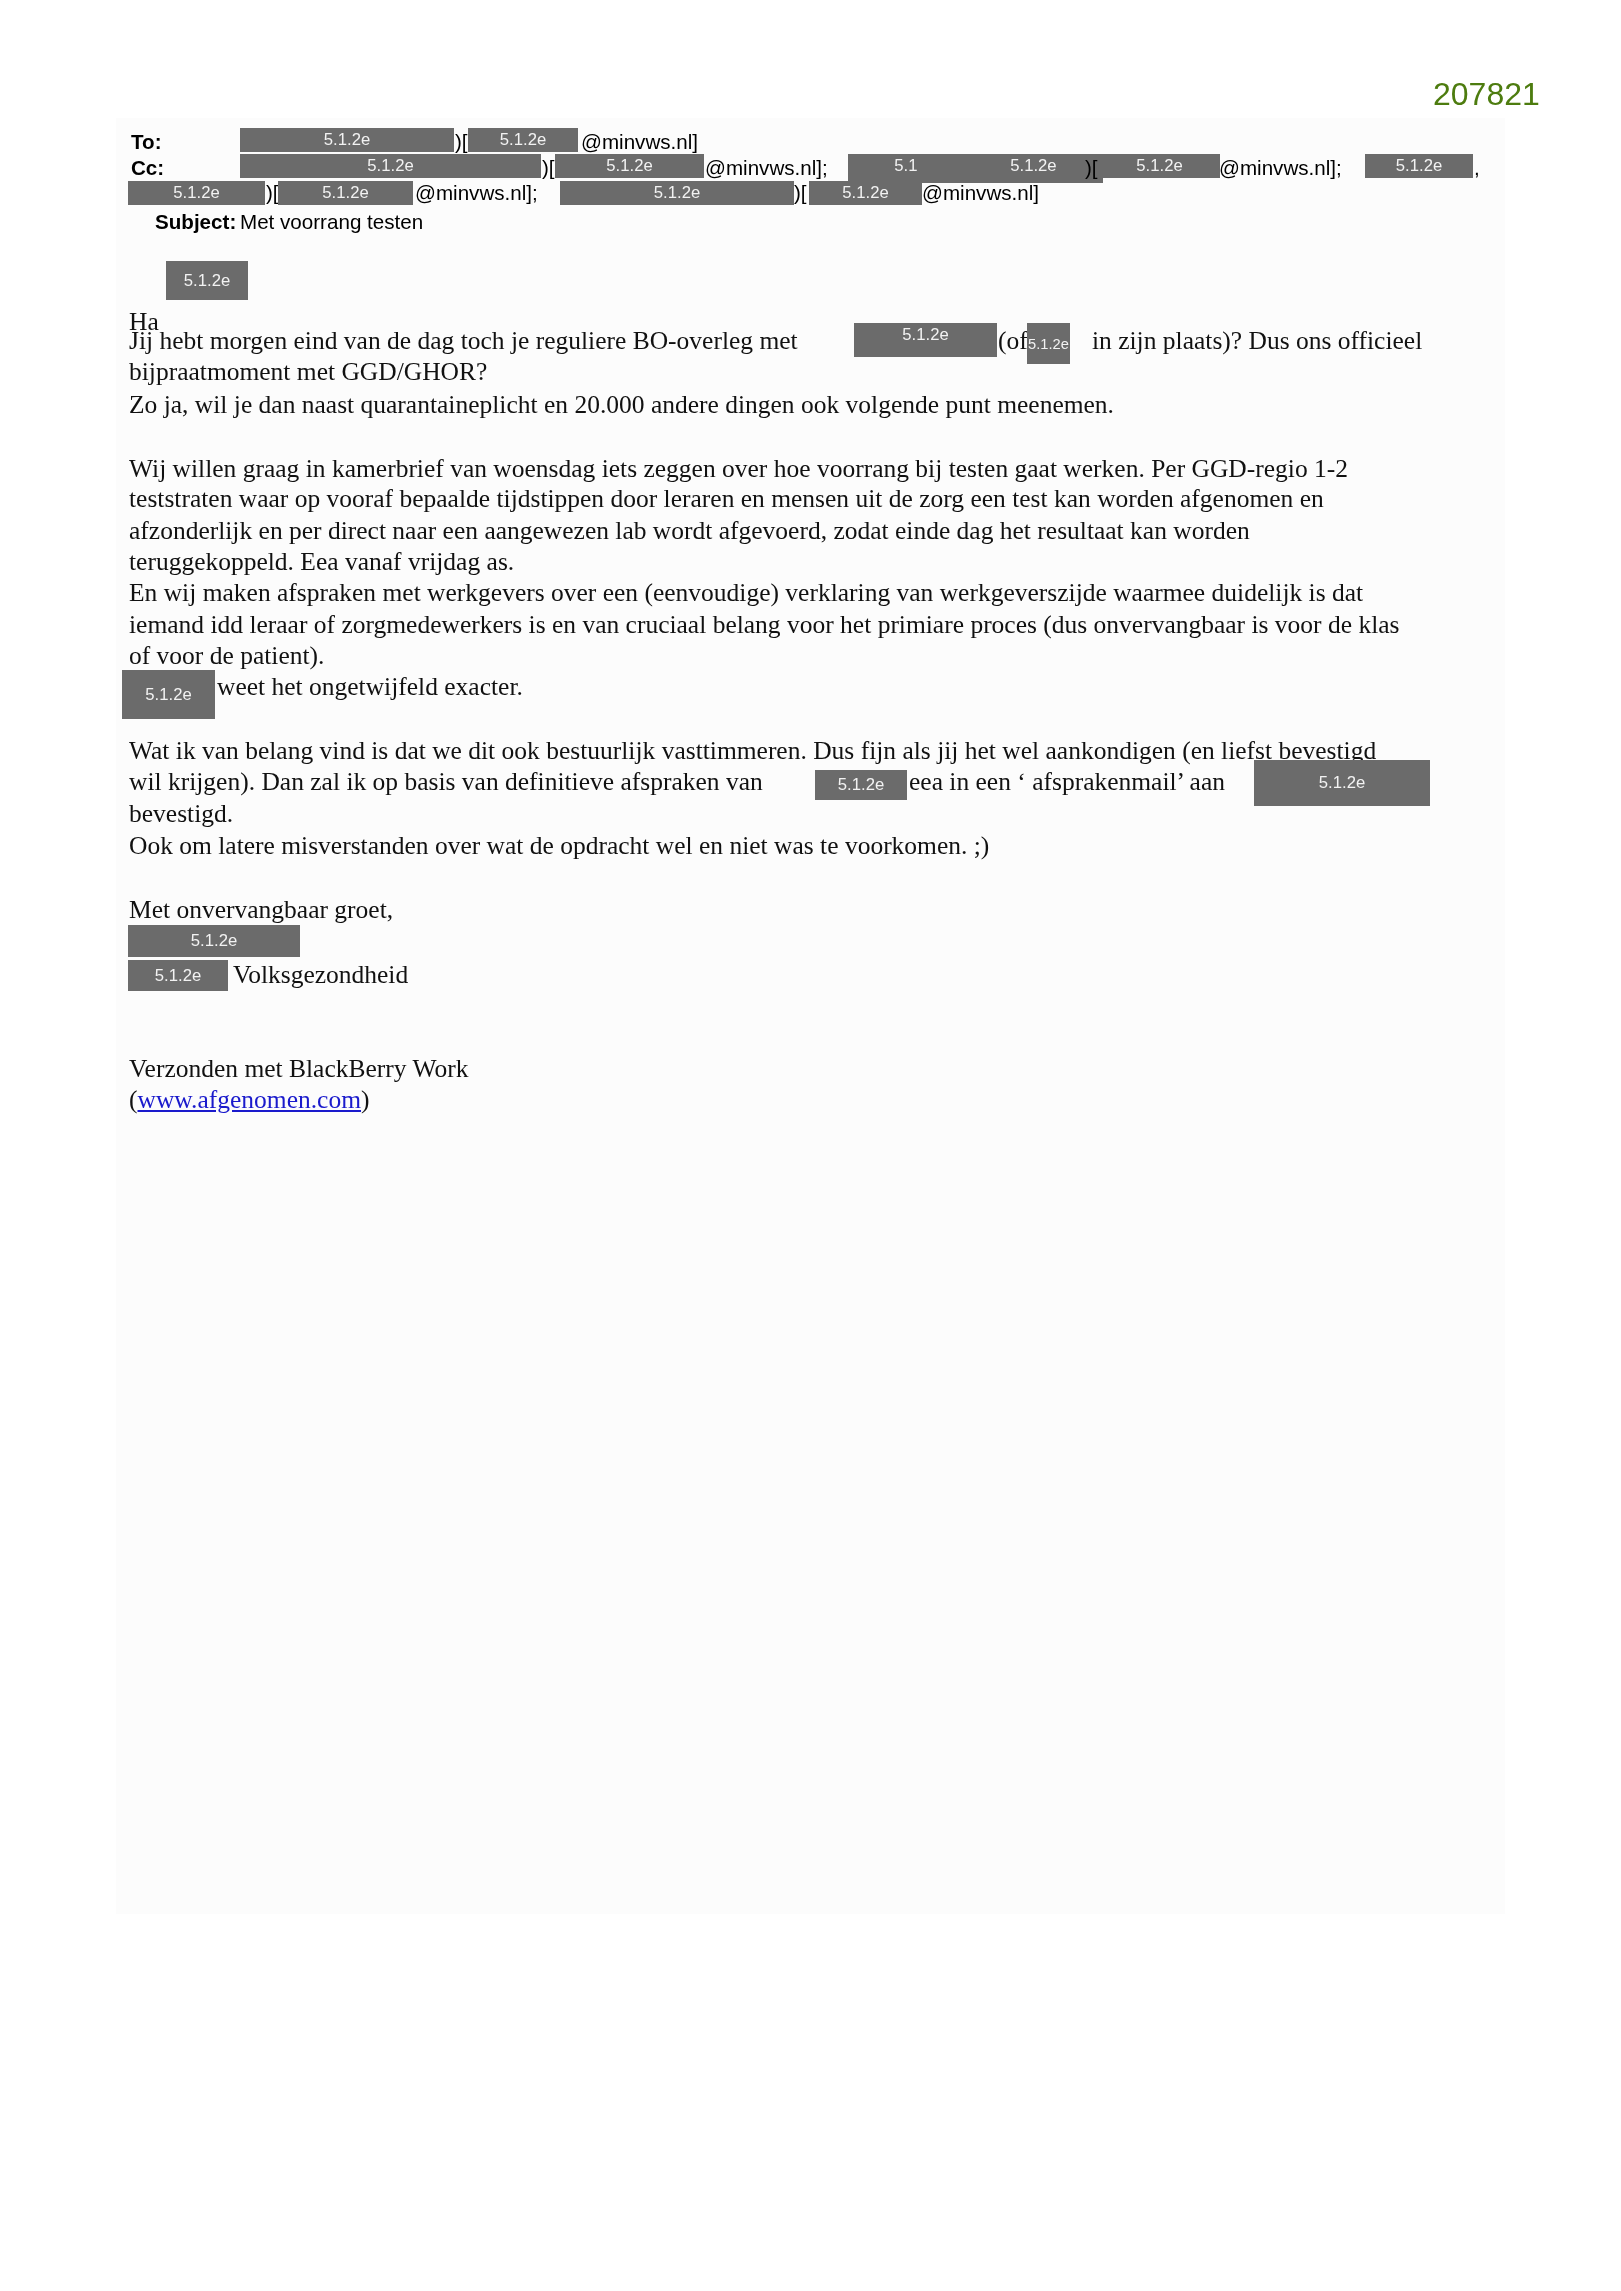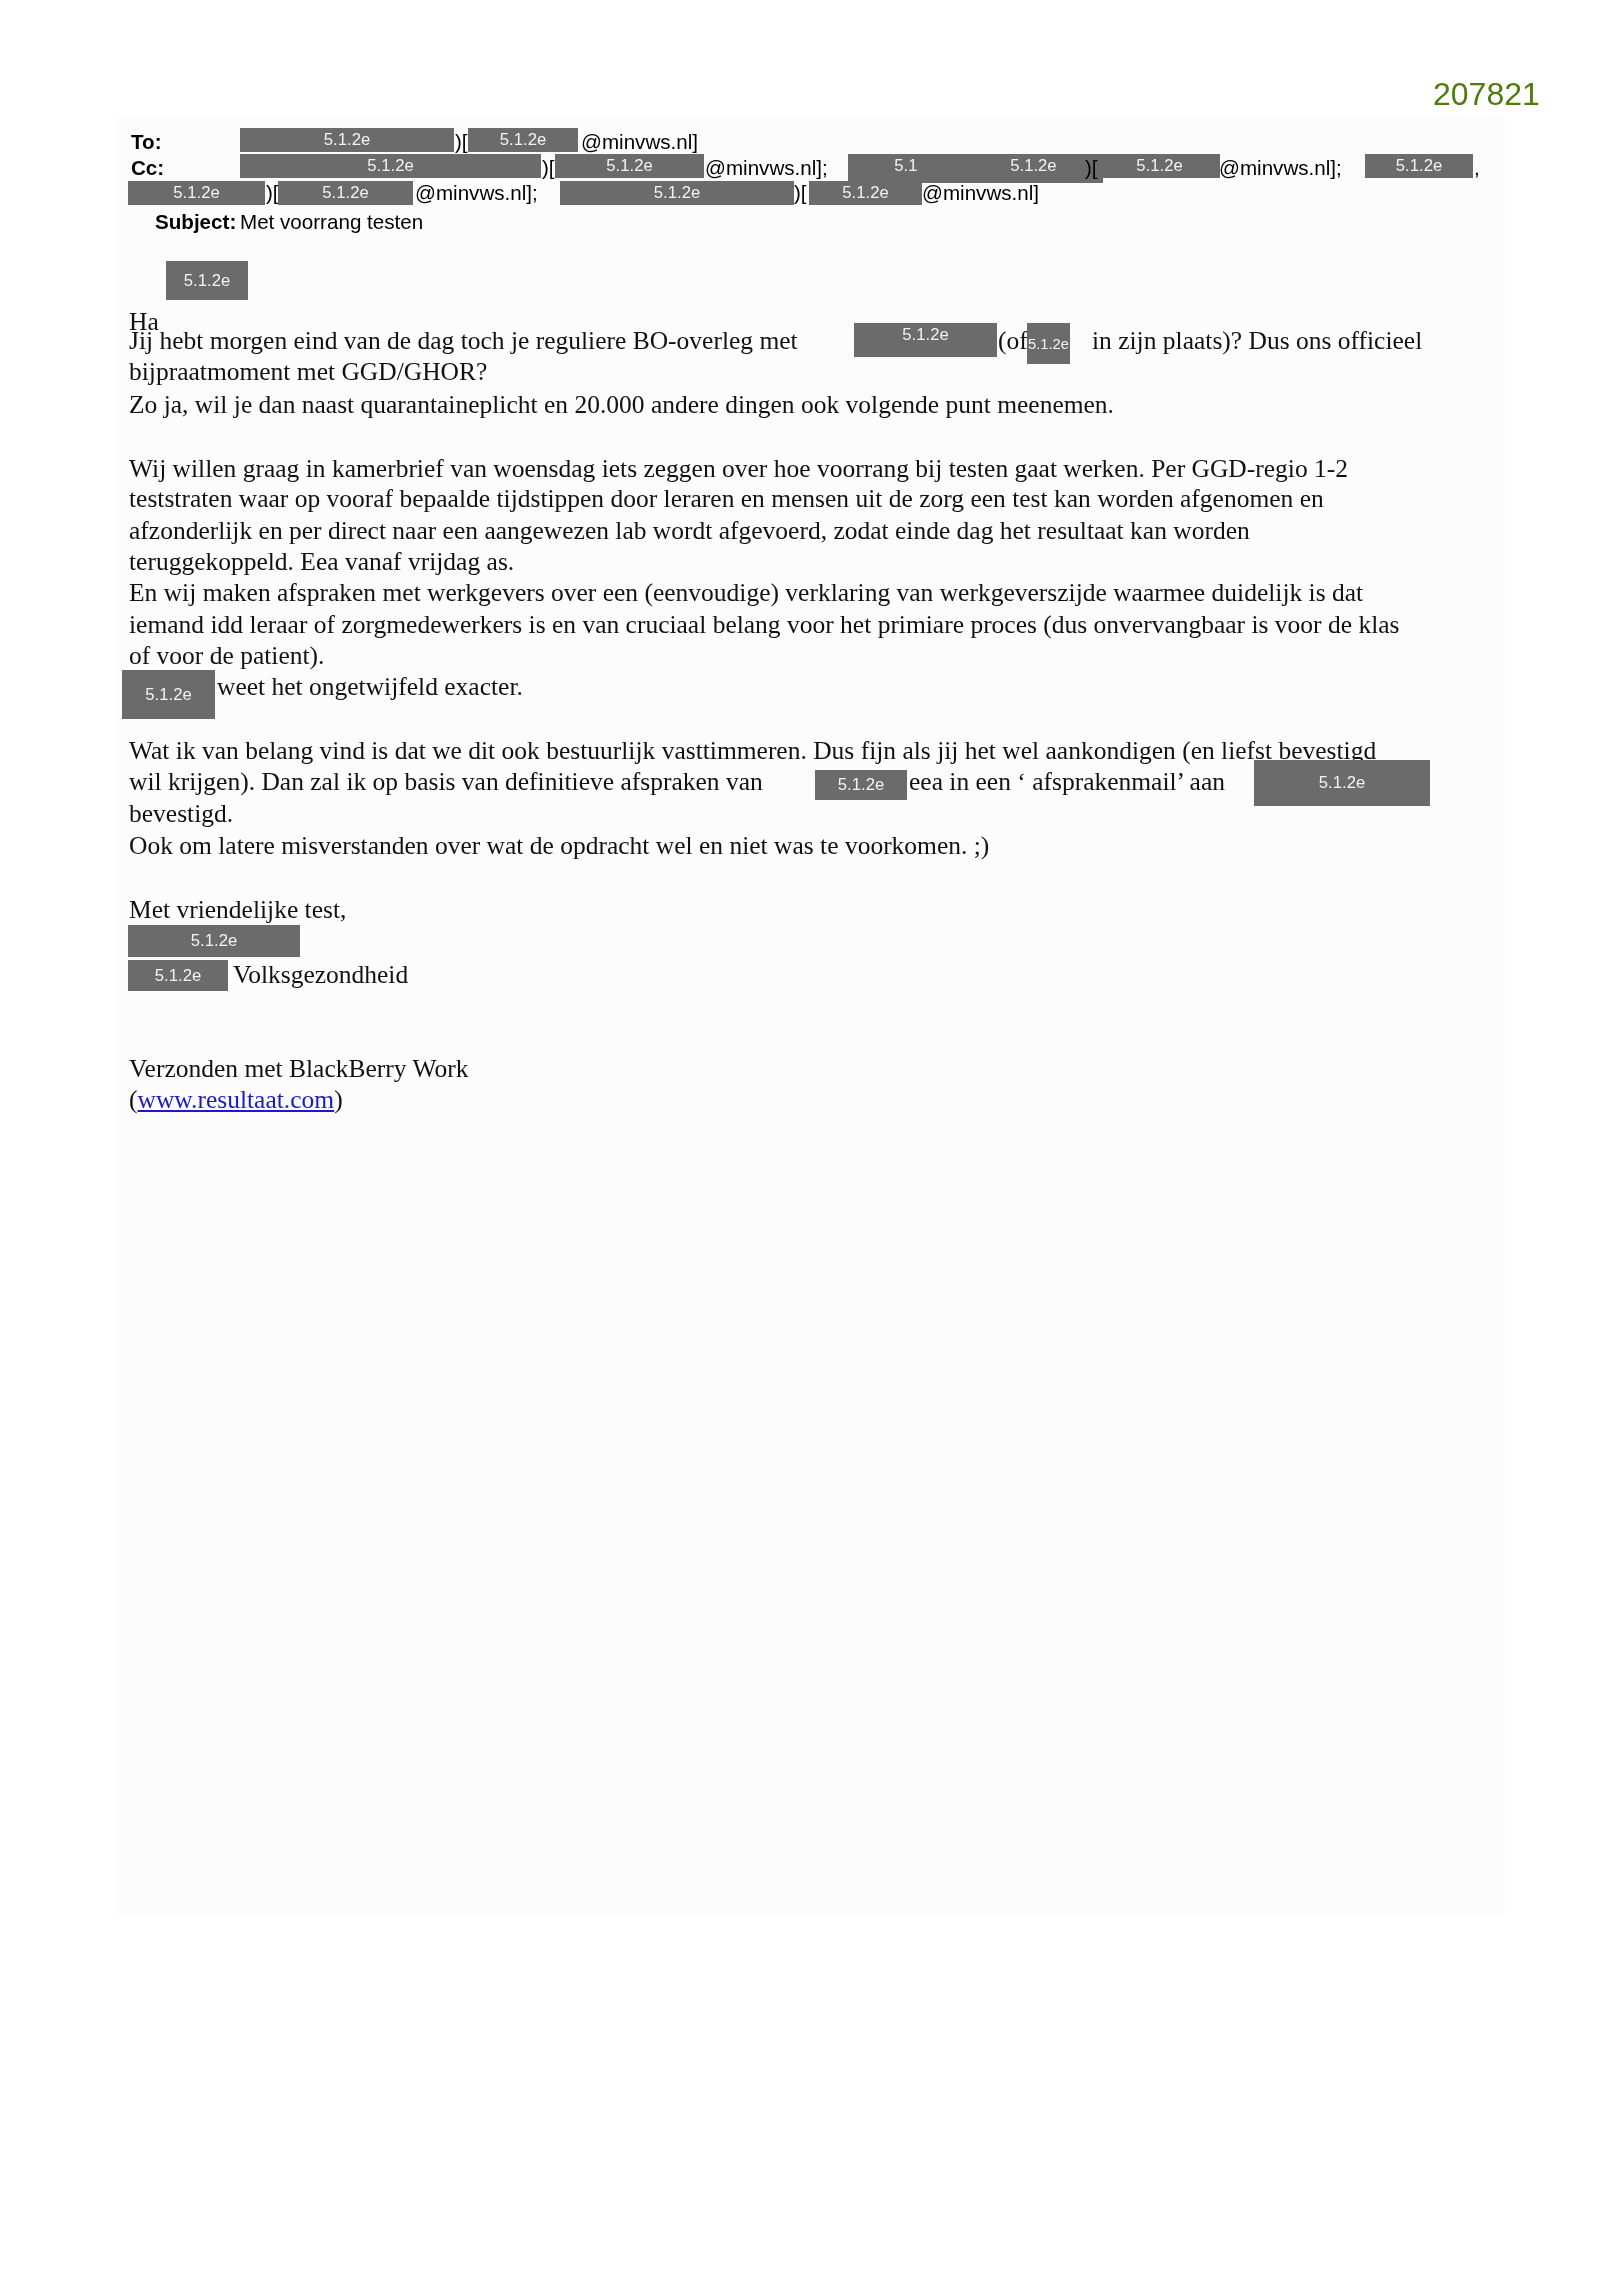--- a/index.html
+++ b/index.html
@@ -75,20 +75,20 @@
 <div class="t" style="left:217px;top:672px;">weet het ongetwijfeld exacter.</div>
 
 <div class="t" style="left:129px;top:736px;">Wat ik van belang vind is dat we dit ook bestuurlijk vasttimmeren. Dus fijn als jij het wel aankondigen (en liefst bevestigd</div>
 <div class="red mid" style="left:815px;top:770px;width:92px;height:30px;">5.1.2e</div>
 <div class="t" style="left:129px;top:767px;">wil krijgen). Dan zal ik op basis van definitieve afspraken van</div>
 <div class="t" style="left:909px;top:767px;">eea in een ‘ afsprakenmail’ aan</div>
 <div class="red mid" style="left:1254px;top:760px;width:176px;height:46px;">5.1.2e</div>
 <div class="t" style="left:129px;top:799px;">bevestigd.</div>
 <div class="t" style="left:129px;top:831px;">Ook om latere misverstanden over wat de opdracht wel en niet was te voorkomen. ;)</div>
 
-<div class="t" style="left:129px;top:895px;">Met vriendelijke test,</div>
+<div class="t" style="left:129px;top:895px;">Met onvervangbaar groet,</div>
 <div class="red mid" style="left:128px;top:925px;width:172px;height:32px;">5.1.2e</div>
 <div class="red mid" style="left:128px;top:960px;width:100px;height:31px;">5.1.2e</div>
 <div class="t" style="left:233px;top:960px;">Volksgezondheid</div>
 
 <div class="t" style="left:129px;top:1054px;">Verzonden met BlackBerry Work</div>
-<div class="t" style="left:129px;top:1085px;"><span>(</span><a class="link">www.resultaat.com</a><span>)</span></div>
+<div class="t" style="left:129px;top:1085px;"><span>(</span><a class="link">www.afgenomen.com</a><span>)</span></div>
 
 
 </body></html>

